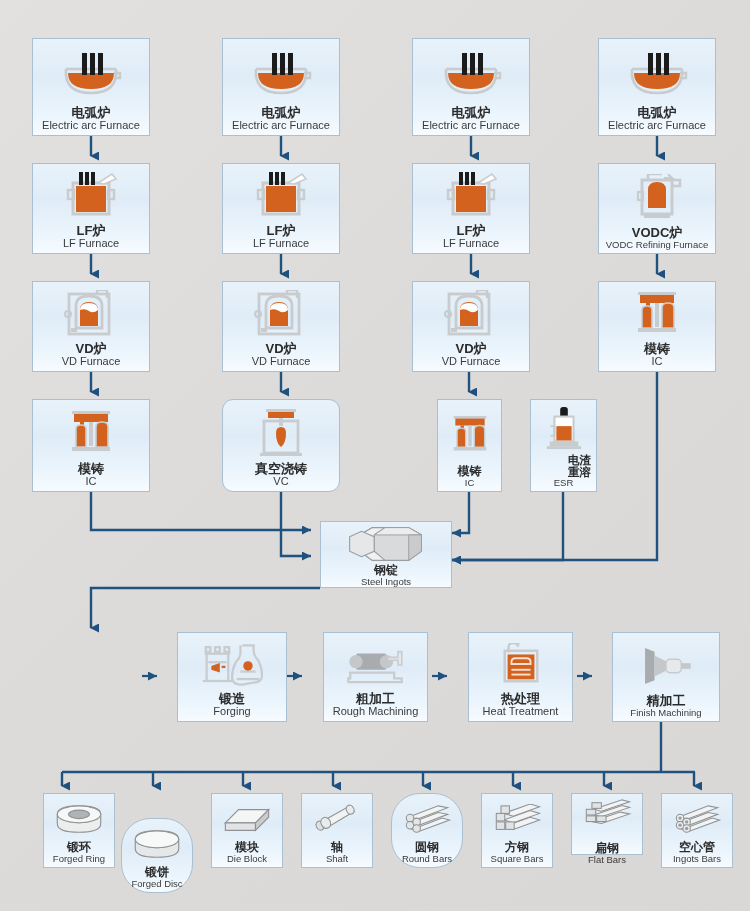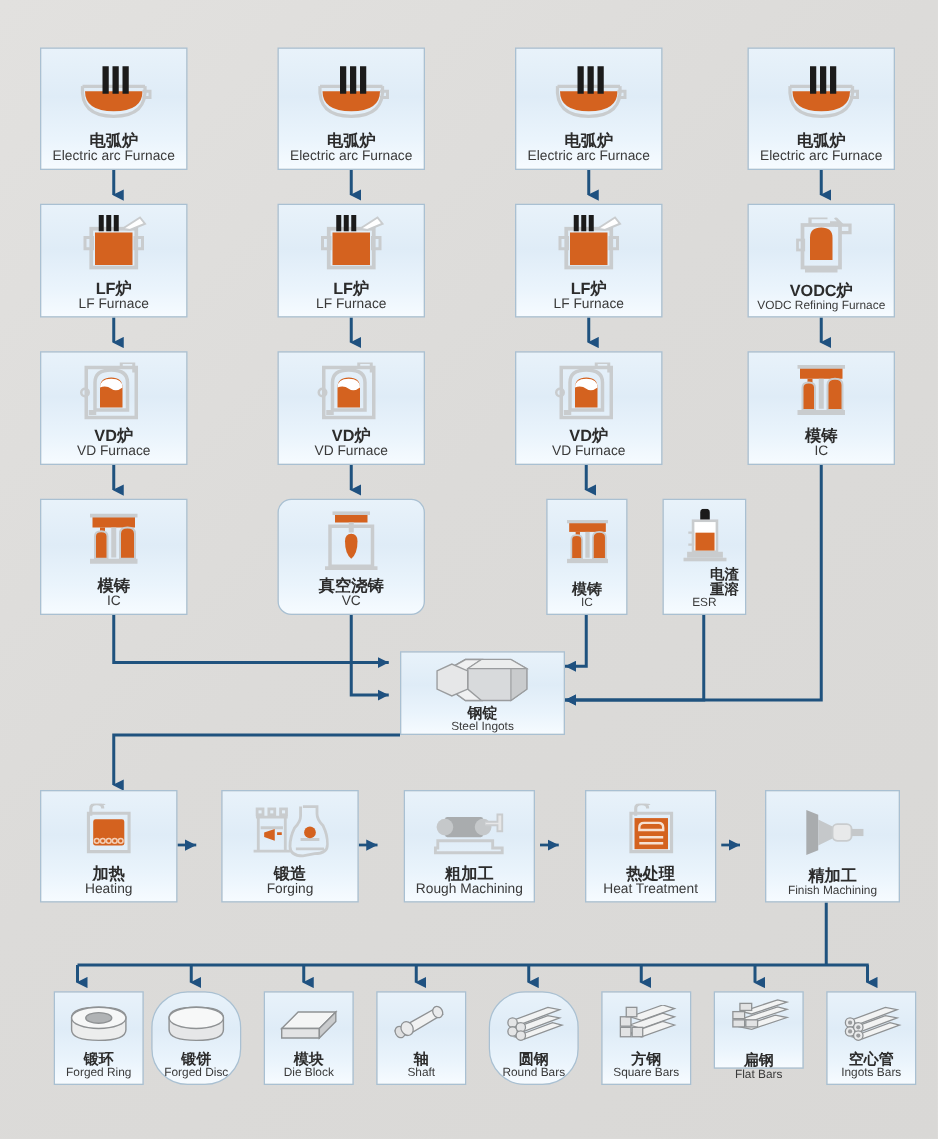--- a/index.html
+++ b/index.html
@@ -422,41 +422,20 @@
         <path d="M5,14 L18,8 L32,14 L32,30 L18,36 L5,30 Z" fill="#e6e7e8" stroke="#9a9c9e" stroke-width="1.2"></path>
         <path d="M70,12 L84,12 L84,30 L70,40 Z" fill="#c9cbcd" stroke="#9a9c9e" stroke-width="1"></path>
       </svg>
     </div>
     <div class="labels">
       <span class="cn t-cn">钢锭</span>
       <span class="en t-en">Steel Ingots</span>
     </div>
   </div>
 
-  <div class="node" style="left:32px;top:632px;width:110px;height:90px;">
-    <div class="art">
-      <svg width="52" height="44" viewBox="0 0 54 46">
-        <path d="M12,10 L12,4 q0,-4 5,-4 q5,0 5,4" fill="none" stroke="#c9ccce" stroke-width="2.6"></path>
-        <path d="M14,0 L22,0 L18,-4" fill="none" stroke="#c9ccce" stroke-width="2"></path>
-        <path d="M10,8 L44,8 L44,40 L10,40 Z" fill="none" stroke="#c9ccce" stroke-width="2.6"></path>
-        <rect x="14" y="13" width="26" height="22" rx="2" fill="#d4621f"></rect>
-        <g fill="none" stroke="#f3cdb3" stroke-width="1.3">
-          <circle cx="17" cy="31" r="2"></circle>
-            <circle cx="22" cy="31" r="2"></circle>
-          <circle cx="27" cy="31" r="2"></circle>
-            <circle cx="32" cy="31" r="2"></circle>
-          <circle cx="37" cy="31" r="2"></circle>
-        </g>
-      </svg>
-    </div>
-    <div class="labels">
-      <span class="cn s-cn">加热</span>
-      <span class="en s-en">Heating</span>
-    </div>
-  </div>
 
   <div class="node" style="left:177px;top:632px;width:110px;height:90px;">
     <div class="art">
       <svg width="62" height="44" viewBox="0 0 66 46">
         <g fill="none" stroke="#c9ccce" stroke-width="2.4">
           <rect x="5" y="4" width="5" height="5"></rect>
             <rect x="15" y="4" width="5" height="5"></rect>
             <rect x="25" y="4" width="5" height="5"></rect>
           <path d="M4,11 L31,11"></path>
             <path d="M6,11 L6,40"></path>
@@ -536,21 +515,21 @@
         <ellipse cx="27" cy="12" rx="23" ry="9" fill="#f6f7f7" stroke="#8f9294" stroke-width="1.2"></ellipse>
         <ellipse cx="27" cy="12" rx="11" ry="4.5" fill="#b0b3b5" stroke="#8f9294" stroke-width="1.2"></ellipse>
       </svg>
     </div>
     <div class="labels">
       <span class="cn t-cn">锻环</span>
       <span class="en t-en">Forged Ring</span>
     </div>
   </div>
 
-  <div class="node" style="left:121px;top:793px;width:72px;height:75px;border-radius:29px;">
+  <div class="node" style="left:121px;top:818px;width:72px;height:75px;border-radius:29px;">
     <div class="art">
       <svg width="52" height="34" viewBox="0 0 54 36">
         <path d="M4,12 q0,-9 23,-9 q23,0 23,9 L50,22 q0,9 -23,9 q-23,0 -23,-9 Z" fill="#e6e7e8" stroke="#8f9294" stroke-width="1.2"></path>
         <ellipse cx="27" cy="12" rx="23" ry="9" fill="#f7f8f8" stroke="#8f9294" stroke-width="1.2"></ellipse>
       </svg>
     </div>
     <div class="labels">
       <span class="cn t-cn">锻饼</span>
       <span class="en t-en">Forged Disc</span>
     </div>

